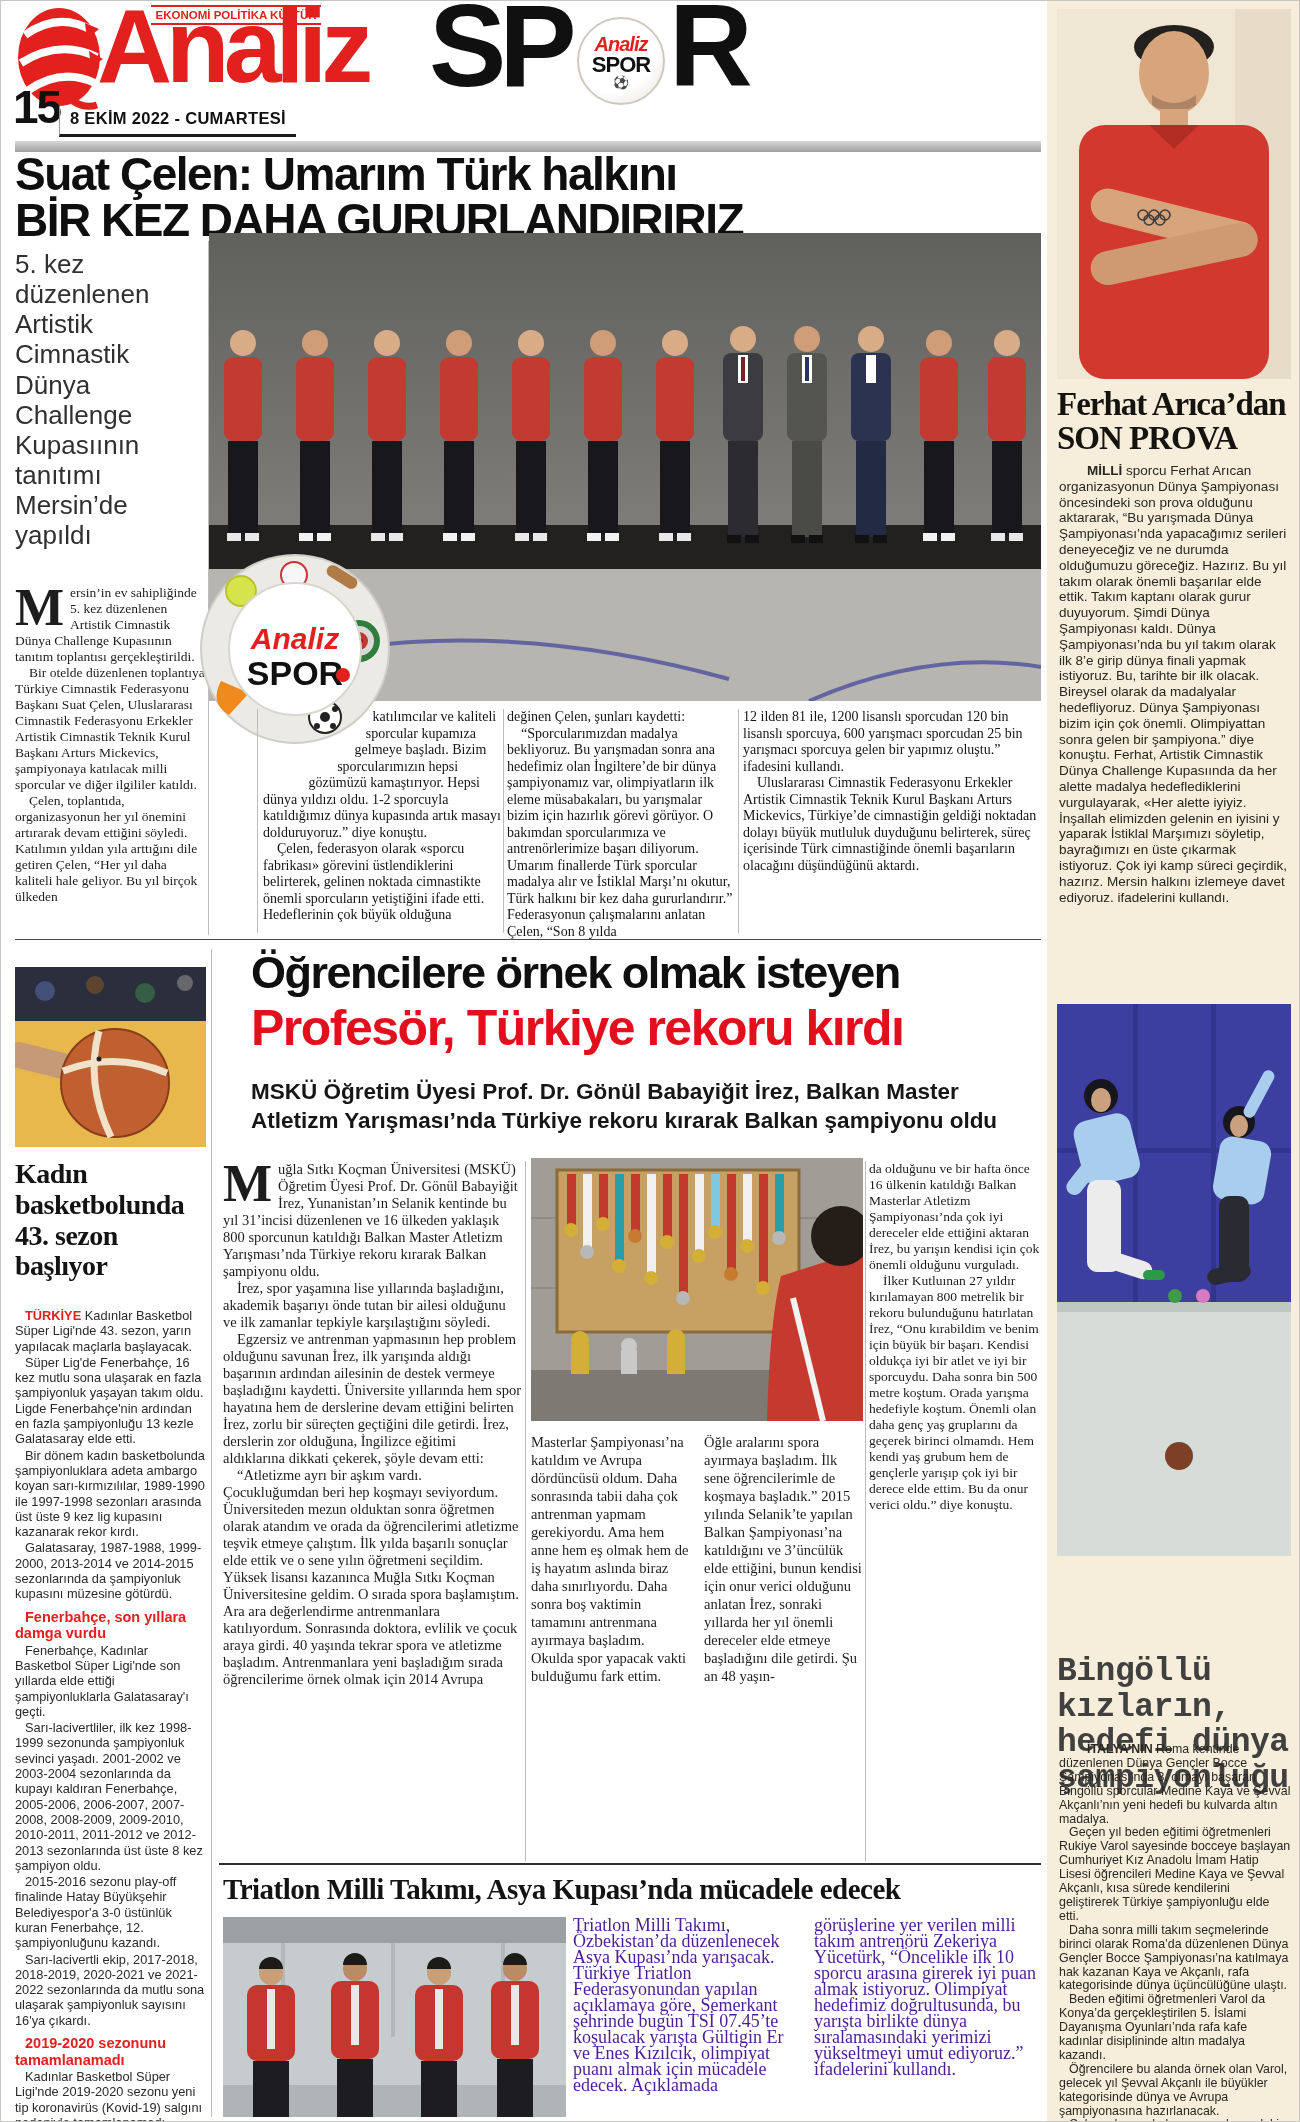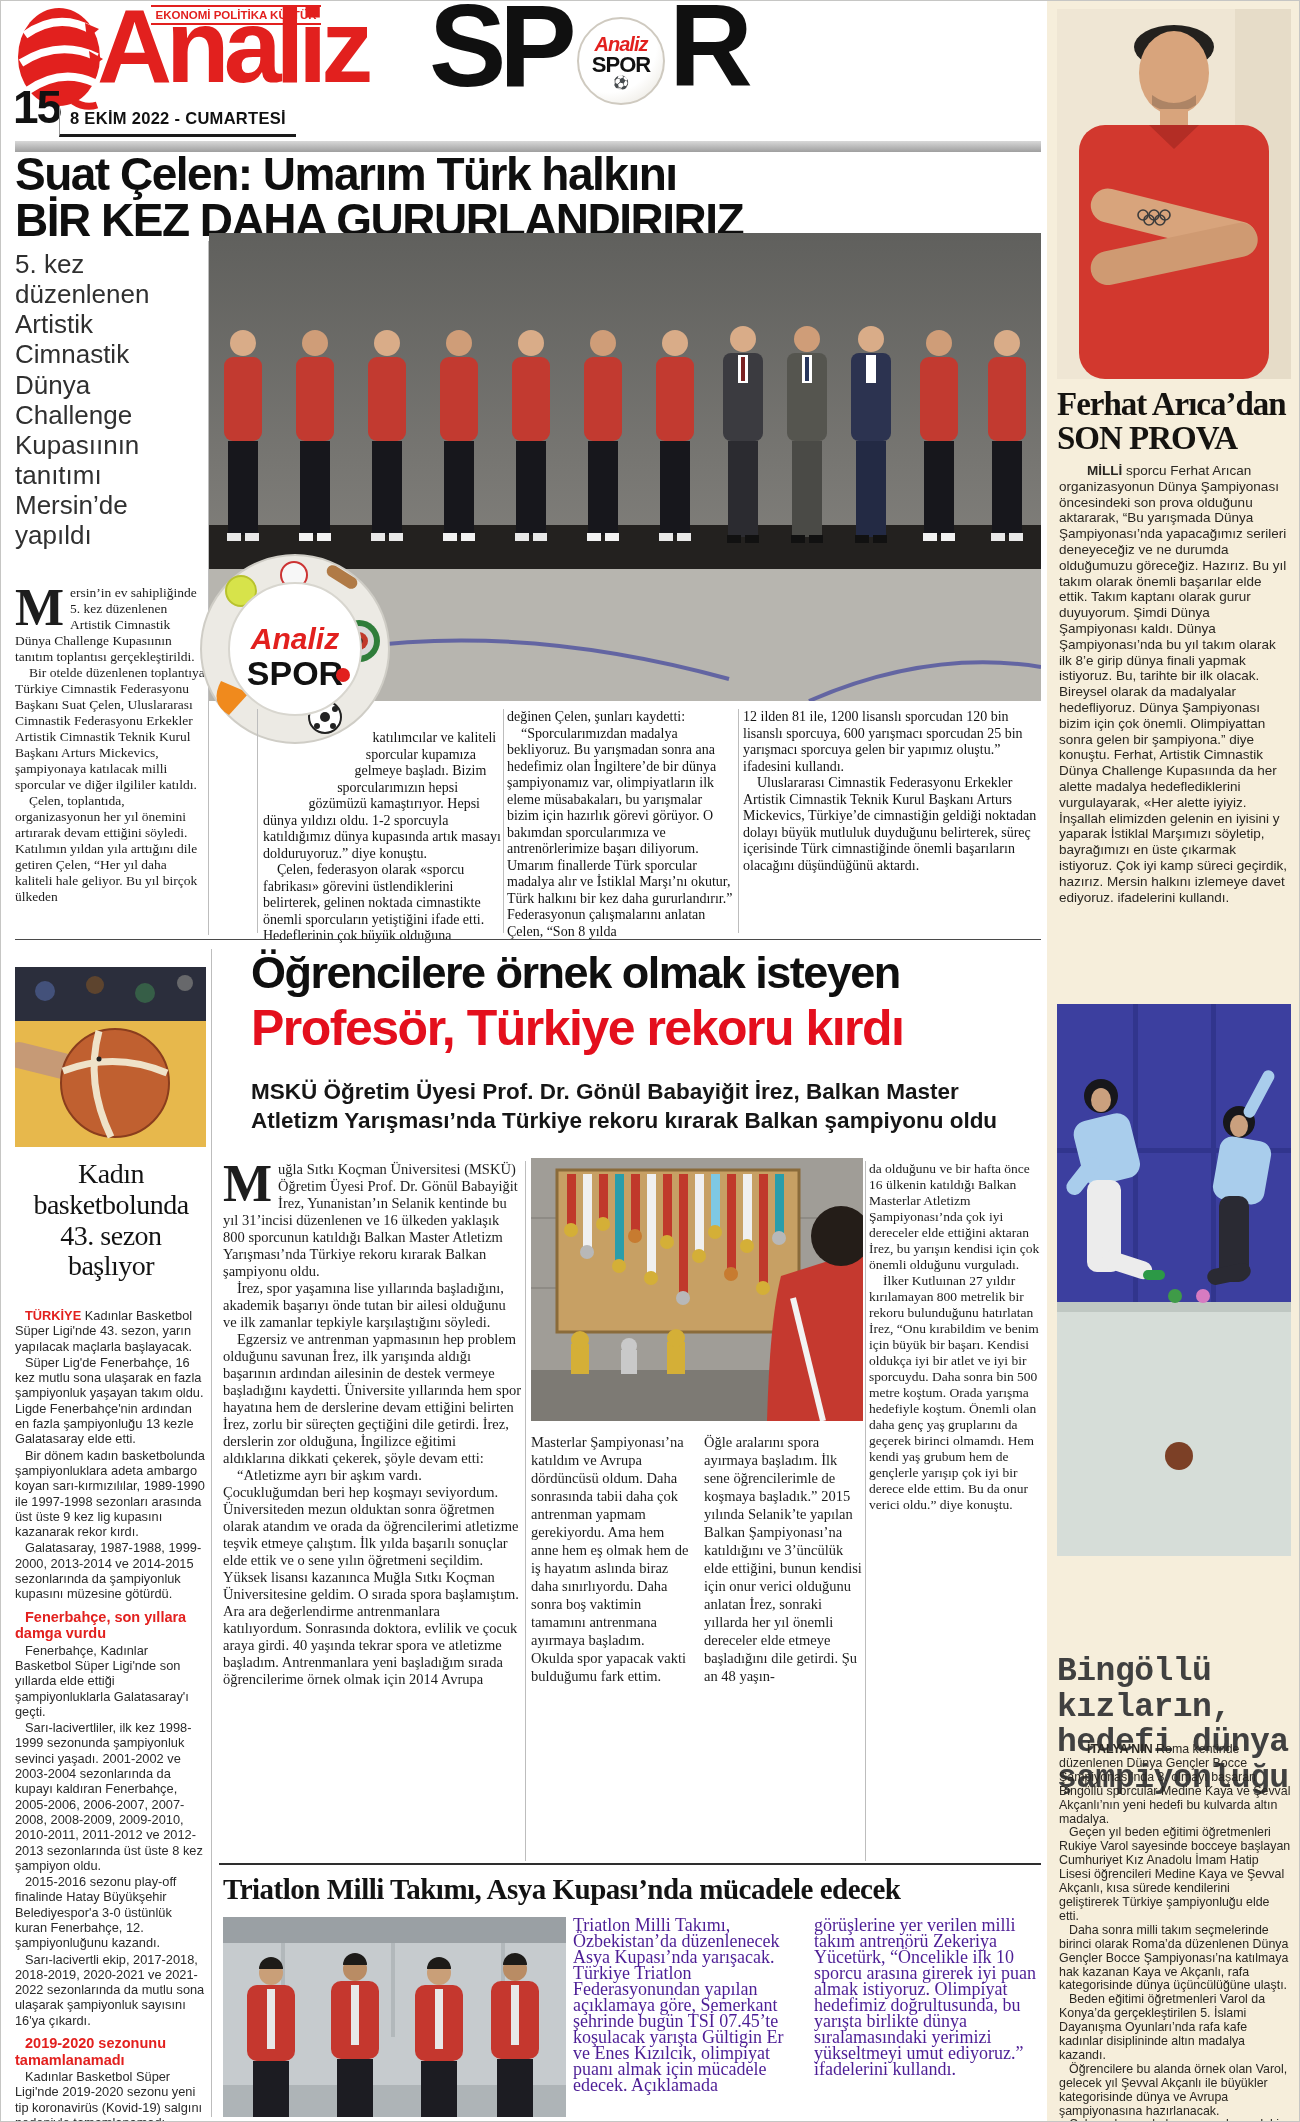--- a/index.html
+++ b/index.html
@@ -30,21 +30,21 @@
 
   
   #lead-h1,#lead-h2{left:14px;width:1010px;font-weight:800;font-size:46px;line-height:1.0;letter-spacing:-1.5px;color:#0f0f0f;}
   #lead-h1{top:150px;} #lead-h2{top:196px;}
   #lead-deck{left:14px;top:248px;width:192px;font-size:26px;line-height:1.16;font-weight:500;color:#303030;}
   #lead-col1{left:14px;top:584px;width:191px;font-size:13.5px;line-height:16px;color:#1d1d1d;}
   .dropcap{float:left;font-family:"Liberation Serif",serif;font-weight:700;font-size:52px;line-height:42px;padding:2px 6px 0 0;}
   .gpara{text-indent:14px;}
   #lead-photo{left:208px;top:232px;width:832px;height:468px;}
   #page-badge{left:198px;top:552px;width:192px;height:192px;}
-  #lead-colA{left:262px;top:708px;width:238px;height:226px;font-size:14px;line-height:16.5px;margin-top:21px;}
+  #lead-colA{left:262px;top:708px;width:238px;height:226px;font-size:14px;line-height:16.5px;}
   .badge-cut{float:left;width:116px;height:86px;shape-outside:ellipse(130px 100px at -15% -25%);}
   #lead-colB{left:506px;top:708px;width:226px;height:226px;font-size:14px;line-height:16.5px;}
   #lead-colC{left:742px;top:708px;width:298px;height:226px;font-size:14px;line-height:16.5px;}
 
   .vrule{width:1px;background:#bdbdbd;}
   .hrule{height:1px;background:#4a4a4a;}
 
   
   #cream{left:1046px;top:0;width:254px;height:2122px;background:#f6eedb;}
   #ferhat-photo{left:1056px;top:8px;width:234px;height:370px;}
@@ -55,22 +55,22 @@
   .lead-dark{font-weight:700;padding-left:28px;}
   #bocce-photo{left:1056px;top:1003px;width:234px;height:552px;}
   #bocce-h{left:1056px;top:1653px;width:236px;font-family:Liberation Mono, monospace;font-weight:700;
            font-size:33px;line-height:1.08;letter-spacing:-0.5px;color:#404040;}
   #bocce-body{left:1058px;top:1742px;width:232px;font-size:12.4px;line-height:13.9px;color:#2a2722;}
   #bocce-body p{text-indent:10px;}
   #bocce-body p:first-child{text-indent:0;}
 
   
   #bk-photo{left:14px;top:966px;width:191px;height:180px;}
-  #bk-h{left:14px;top:1158px;width:192px;font-family:"Liberation Serif",serif;font-weight:400;
-        font-size:28px;line-height:1.1;letter-spacing:-0.5px;color:#131313;text-align:center;}
+  #bk-h{left:14px;top:1158px;width:192px;font-family:"Liberation Serif",serif;font-weight:700;
+        font-size:28px;line-height:1.1;letter-spacing:-0.5px;color:#131313;}
   #bk-body{left:14px;top:1262px;width:191px;font-size:12.8px;line-height:15.3px;color:#2a2a2a;margin-top:45px;}
   #bk-body p{text-indent:10px;margin-bottom:1px;}
   .bk-sub{color:#e2201e;font-weight:700;font-size:14.5px;line-height:16.5px;margin:7px 0 3px 0;}
 
   
   #prof-h1{left:250px;top:946px;width:800px;font-size:45px;font-weight:800;letter-spacing:-1.5px;color:#0f0f0f;}
   #prof-h2{left:250px;top:998px;width:800px;font-size:50px;font-weight:900;letter-spacing:-1.5px;color:#e40f1d;}
   #prof-deck{left:250px;top:1076px;width:790px;font-size:22.5px;line-height:1.3;font-weight:700;color:#161616;}
   #prof-col1{left:222px;top:1160px;width:298px;height:702px;font-size:14.5px;line-height:17px;color:#1d1d1d;}
   #prof-photo{left:530px;top:1157px;width:332px;height:263px;}

